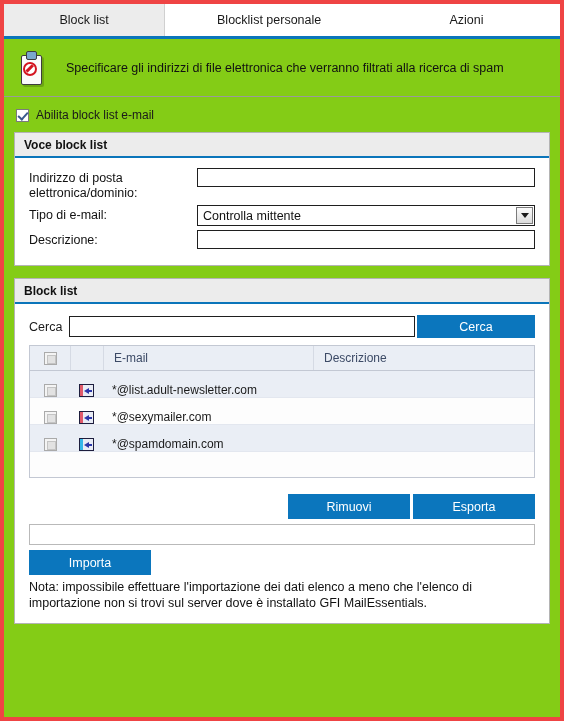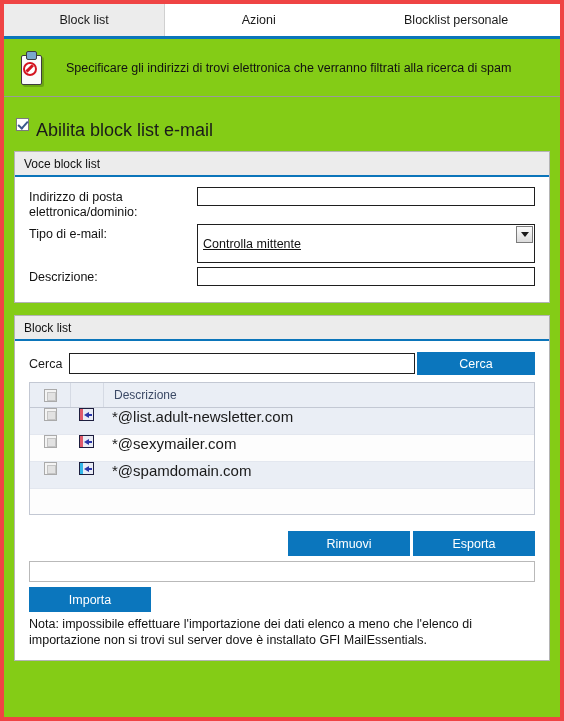--- a/index.html
+++ b/index.html
@@ -136,39 +136,38 @@
   .cb.tri::after {
     content: "";
     position: absolute;
     left: 2px; top: 2px;
     width: 7px; height: 7px;
     background: #e2e2e2;
     border: 1px solid #c4c4c4;
   }
   .enable-label {
     margin-left: 7px;
-    font-size: 18px;
-    margin-top: 12px;
+    font-size: 12px;
   }
 
   
   .panel {
     margin: 0 10px 0 10px;
     border: 1px solid #b4b4b4;
     background: #ffffff;
     box-sizing: border-box;
   }
   .panel-header {
     height: 23px;
     background: #ececec;
     border-bottom: 2px solid #0b75ba;
     display: flex;
     align-items: center;
     padding-left: 9px;
-    font-weight: normal;
+    font-weight: bold;
     font-size: 12px;
     color: #111111;
   }
   .panel-body { padding: 0; }
 
   
   .form {
     padding: 10px 14px 12px 14px;
   }
   .frow {
@@ -191,31 +190,30 @@
     border: 1px solid #1f1f1f;
     background: #ffffff;
     font-family: "Liberation Sans", sans-serif;
     font-size: 12.5px;
     padding: 0 4px;
     color: #111111;
     outline: none;
   }
   .fselect {
     flex: 1 1 auto;
-    height: 39px;
+    height: 21px;
     box-sizing: border-box;
     border: 1px solid #1f1f1f;
     background: #ffffff;
     display: flex;
     align-items: center;
     position: relative;
     font-size: 12.5px;
     padding-left: 5px;
     color: #111111;
-    text-decoration: underline;
   }
   .fselect .arrowbox {
     position: absolute;
     right: 1px; top: 1px;
     width: 17px;
     height: 17px;
     background: linear-gradient(#fbfbfb,#dcdcdc);
     border: 1px solid #7b7b7b;
     box-sizing: border-box;
     display: flex;
@@ -300,23 +298,23 @@
   .grid-head .col-ic   { border-right: 1px solid #d5dae4; height: 100%; }
   .grid-head .col-mail { border-right: 1px solid #d5dae4; height: 100%; display:flex; align-items:center; }
   .grid-head .col-desc { height: 100%; display:flex; align-items:center; }
   .hdr-text {
     font-size: 12px;
     color: #3c4a66;
   }
   .grid-row {
     display: flex;
     height: 26px;
-    align-items: flex-start;
+    align-items: flex-end;
     border-bottom: 1px solid #e3e7ef;
-    font-size: 15px;
+    font-size: 12px;
     color: #1a1a1a;
   }
   .grid-row.alt { background: #eaeef5; }
   .grid-row.plain { background: #fdfdfd; }
   .grid-filler {
     background: #fdfdfd;
     height: 28px;
   }
 
   .rowicon {
@@ -385,35 +383,35 @@
 </style>
 </head>
 <body>
 
 <div id="app">
 
   <div class="tabstrip">
     <div class="tab active">
       <span>Block list</span>
     </div>
+    <div class="tab t2">
+      <span>Blocklist personale</span>
+    </div>
     <div class="tab t3">
       <span>Azioni</span>
-    </div>
-    <div class="tab t2">
-      <span>Blocklist personale</span>
     </div>
   </div>
 
   <div class="banner">
     <div class="banner-icon">
       <div class="clip-body"></div>
       <div class="clip-top"></div>
       <div class="no-entry"></div>
     </div>
-    <div class="banner-text">Specificare gli indirizzi di trovi elettronica che verranno filtrati alla ricerca di spam</div>
+    <div class="banner-text">Specificare gli indirizzi di file elettronica che verranno filtrati alla ricerca di spam</div>
   </div>
 
   <div class="enable-row">
     <div class="cb checked"></div>
     <div class="enable-label">Abilita block list e-mail</div>
   </div>
 
   <div class="panel">
     <div class="panel-header">Voce block list</div>
     <div class="panel-body">
@@ -454,20 +452,23 @@
         <input class="searchinput" type="text" value="" style="">
         <button class="btn btn-search">Cerca</button>
       </div>
 
       <div class="grid">
         <div class="grid-head">
           <div class="col-cb">
             <div class="cb tri"></div>
           </div>
           <div class="col-ic"></div>
+          <div class="col-mail">
+            <span class="hdr-text">E-mail</span>
+          </div>
           <div class="col-desc">
             <span class="hdr-text">Descrizione</span>
           </div>
         </div>
 
         <div class="grid-row alt">
           <div class="col-cb">
             <div class="cb tri"></div>
           </div>
           <div class="col-ic">

